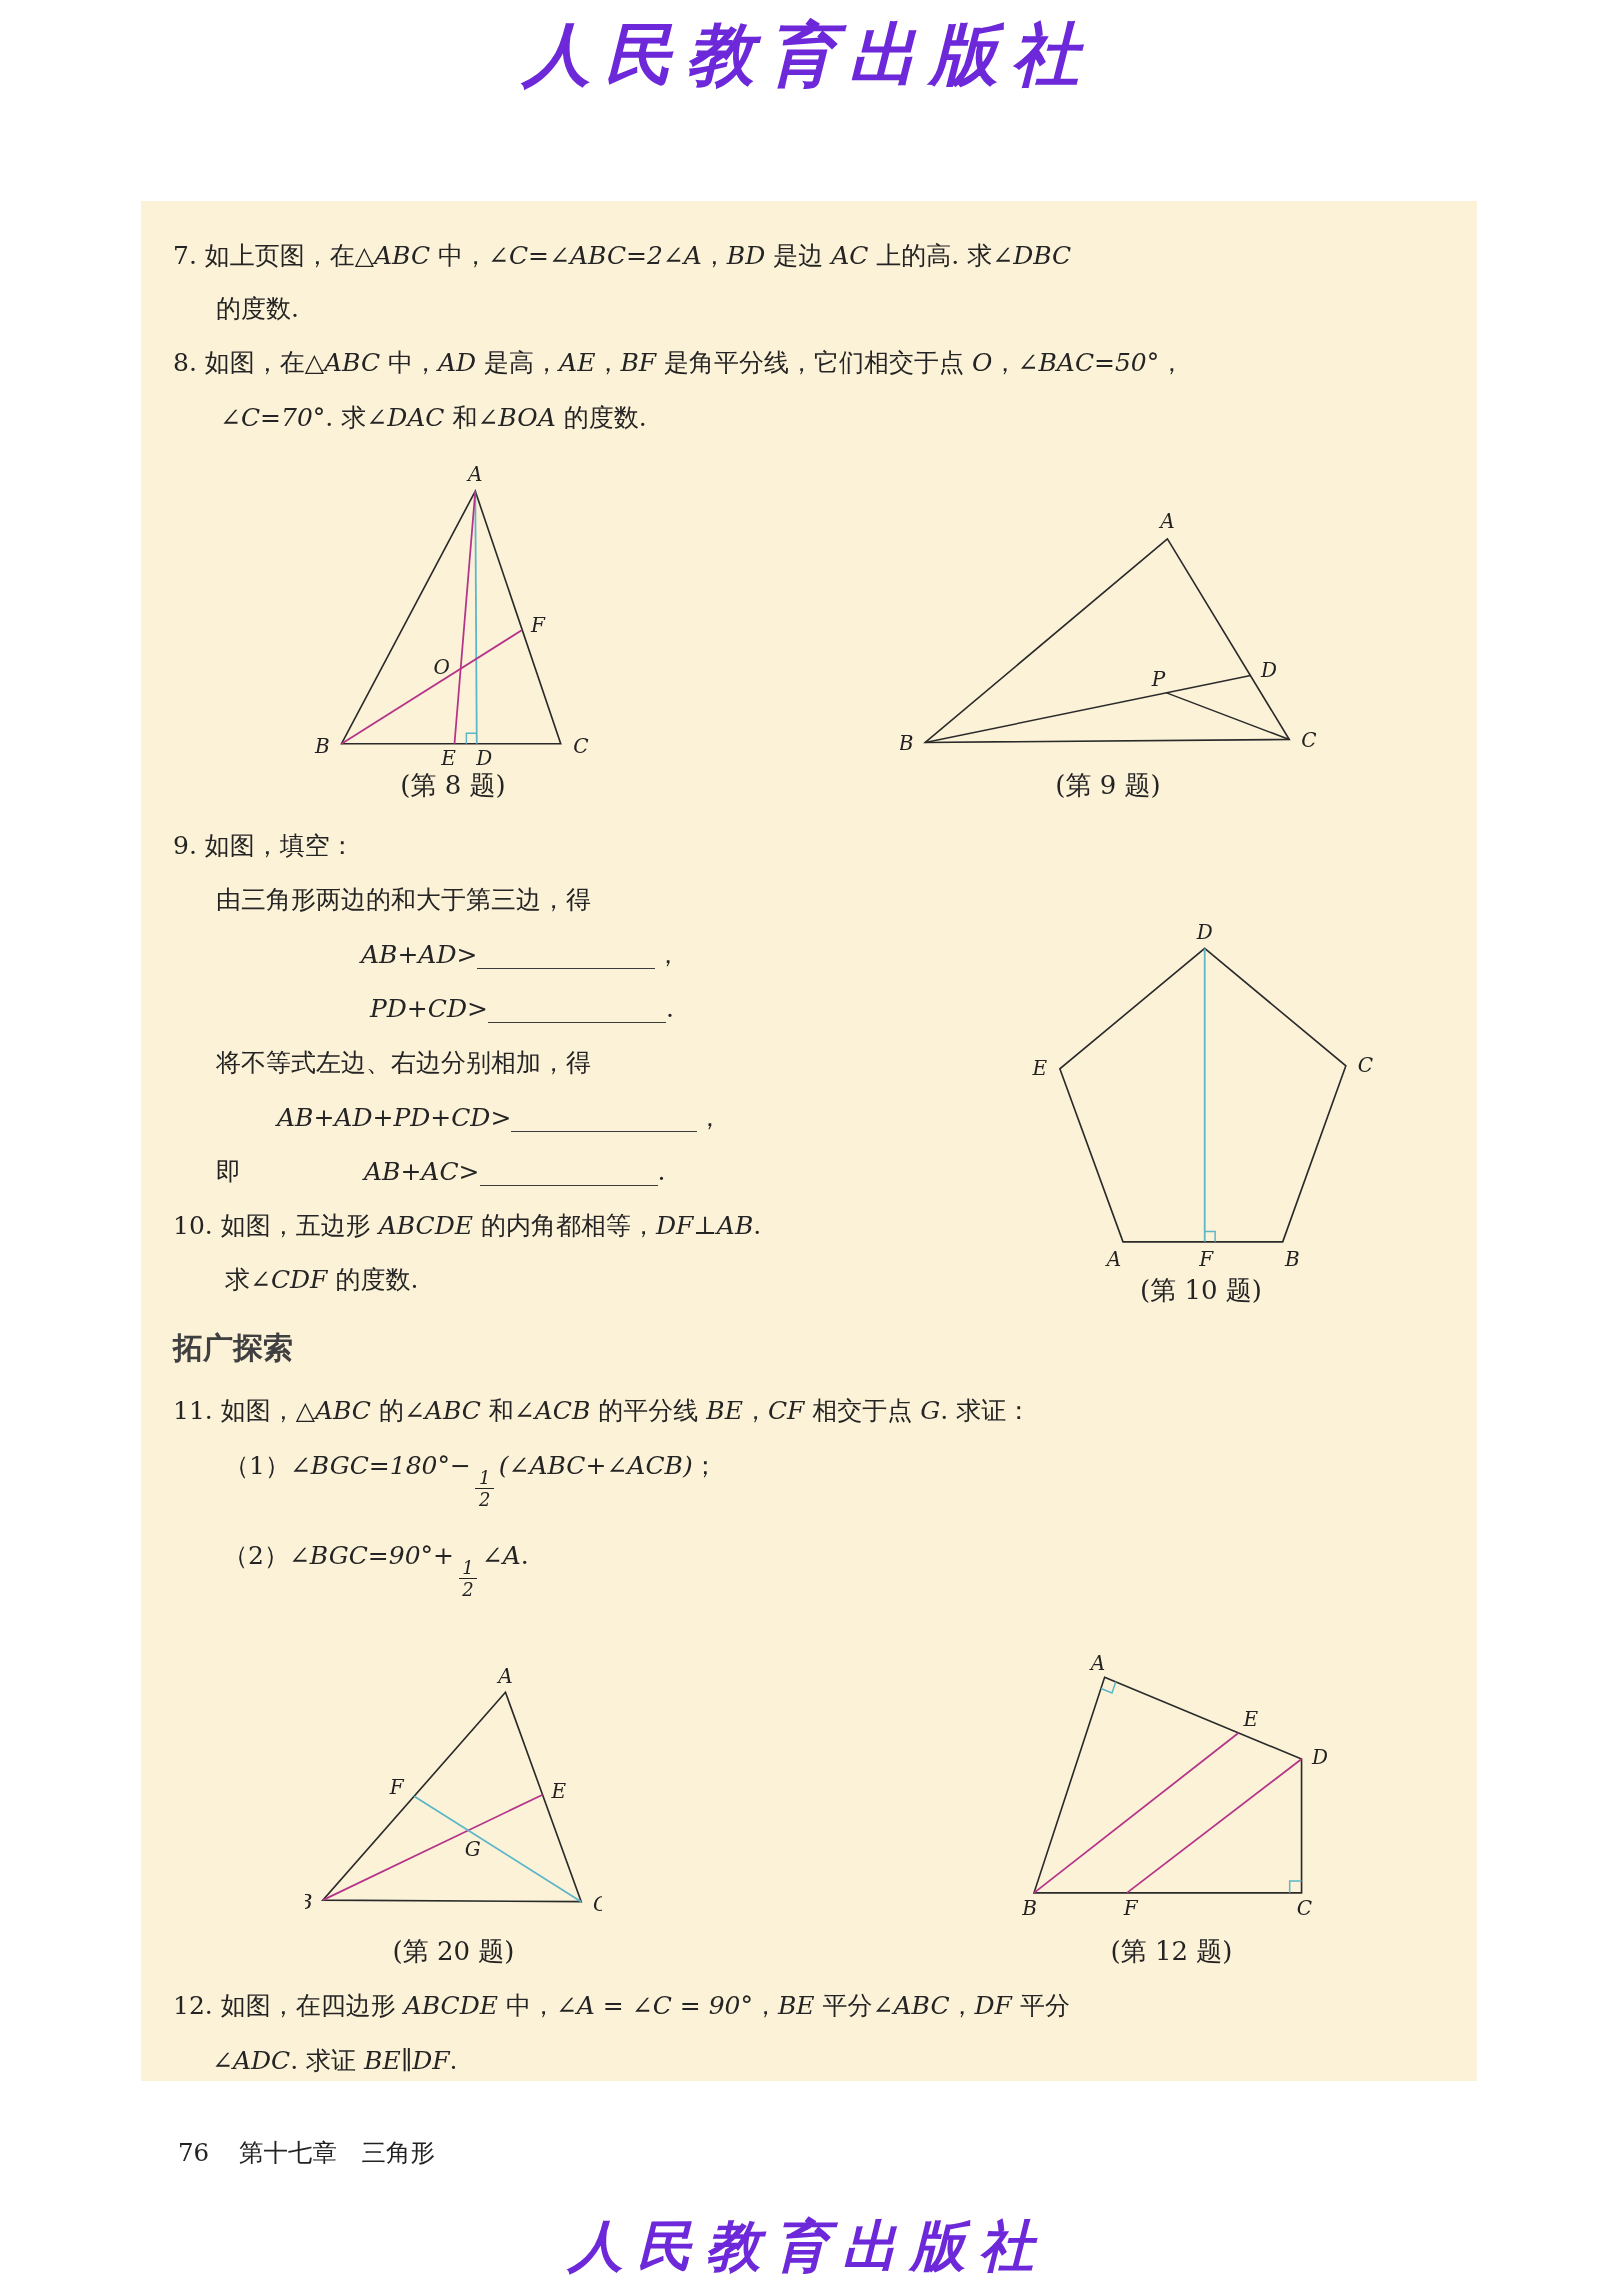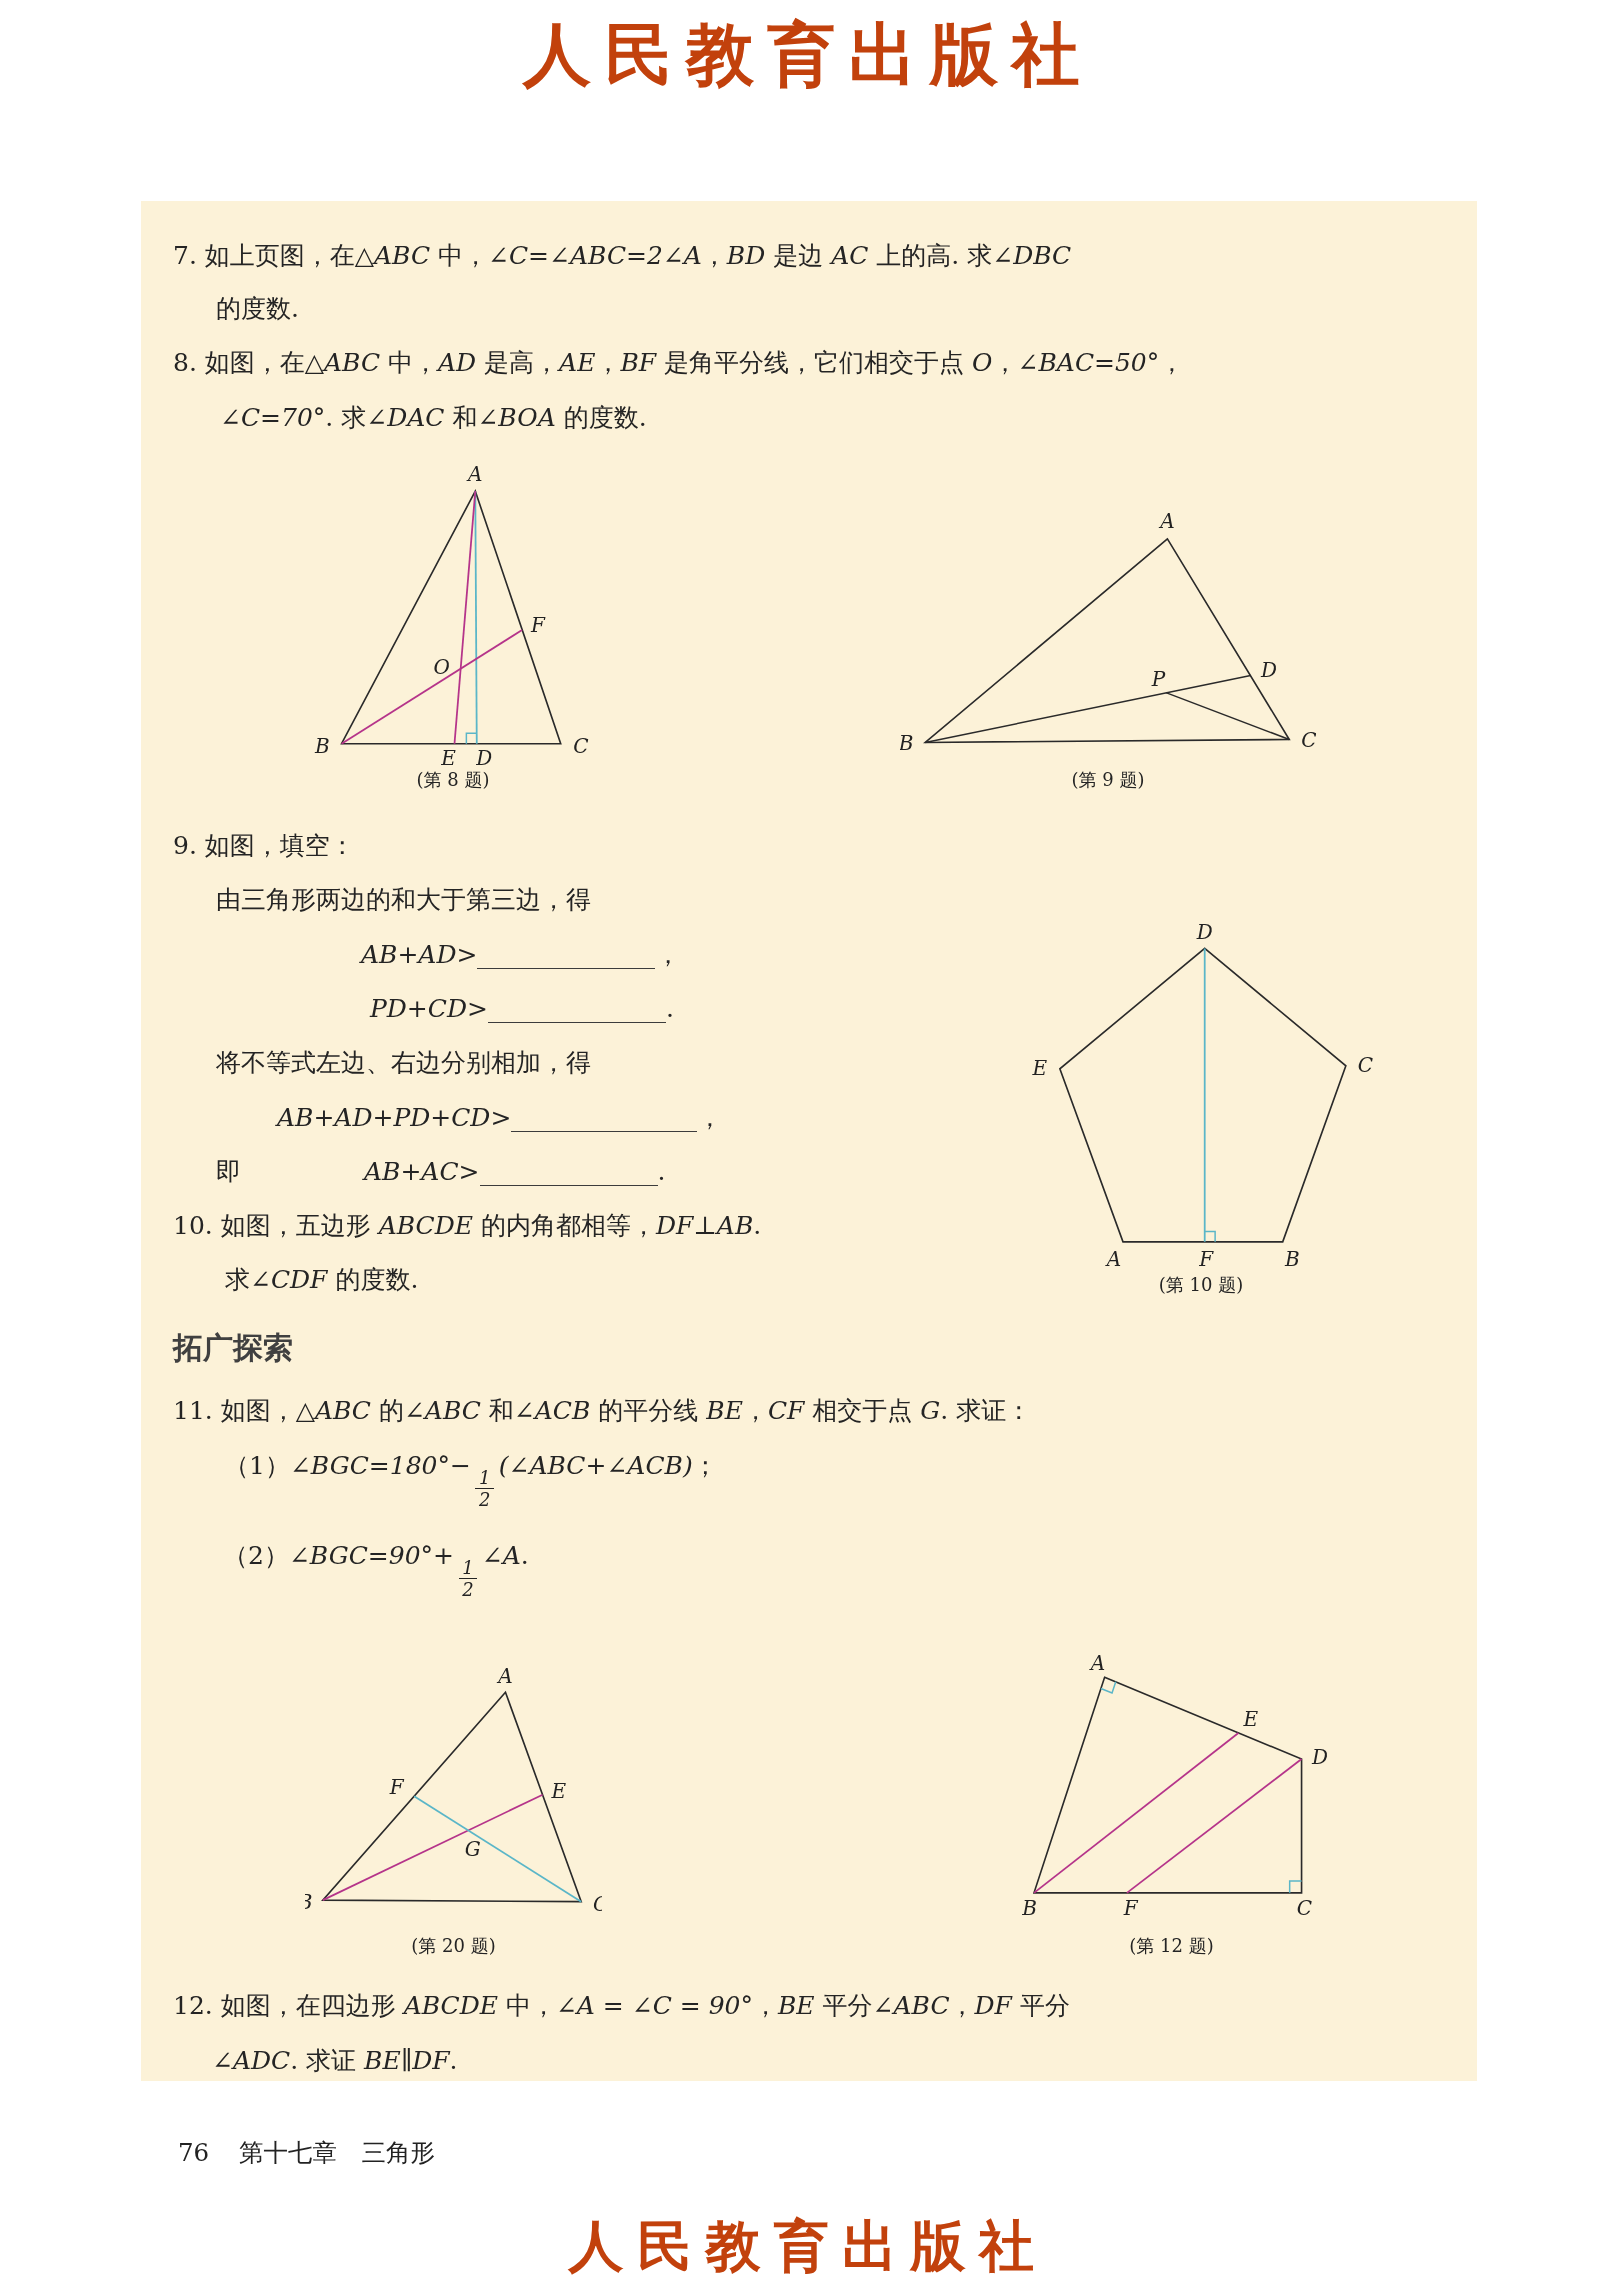--- a/index.html
+++ b/index.html
@@ -1,31 +1,31 @@
 <!DOCTYPE html>
 <html style="font-size:12px"><head>
 <meta charset="utf-8">
 <style>
   *{margin:0;padding:0;box-sizing:border-box;}
   html,body{width:1616px;height:2284px;}
   body{position:relative;background:#ffffff;font-family:"DejaVu Serif","Liberation Serif",serif;color:#242424;overflow:hidden;}
-  .logo{position:absolute;width:100%;text-align:center;color:#c2410c;font-weight:bold;letter-spacing:13.4px;}
+  .logo{position:absolute;width:100%;text-align:center;color:#6d28d9;font-style:italic;font-weight:bold;letter-spacing:13.4px;}
   .logo.top{top:10.4px;font-size:68px;}
   .logo.bottom{top:2210px;font-size:55px;}
   .content-box{position:absolute;left:141px;top:201px;width:1336px;height:1880px;background:#fcf2d8;}
   .line{position:absolute;font-size:25px;line-height:1.5;white-space:nowrap;}
   .mv{font-style:italic;text-align:right;}
   .blank{display:inline-block;height:1.02em;border-bottom:1.9px solid #3c3c3c;vertical-align:text-bottom;}
   .hsp{display:inline-block;}
   .frac{display:inline-flex;flex-direction:column;align-items:center;font-size:0.72em;line-height:1.2;vertical-align:-0.55em;margin:0 4.5px;font-style:italic;}
   .frac .num{padding:0 3.7px;}
   .frac .den{border-top:1.6px solid #242424;padding:0 3.7px;}
   .heading{position:absolute;font-size:30px;font-weight:bold;font-family:"DejaVu Sans","Liberation Sans",sans-serif;color:#404040;}
   .figure{position:absolute;}
-  .caption{position:absolute;font-size:18px;text-align:center;color:#242424;}
+  .caption{position:absolute;font-size:26px;text-align:center;color:#242424;}
   svg text{font-family:"DejaVu Serif","Liberation Serif",serif;font-style:italic;font-size:27px;fill:#222222;}
   .footer{position:absolute;left:141px;top:2136px;font-size:24.5px;color:#222222;margin-left:37px;}
   .footer .pagenum{margin-right:22px;}
 </style>
 </head>
 <body>
 
 <div class="logo top">人民教育出版社</div>
 <div class="logo bottom">人民教育出版社</div>
 

